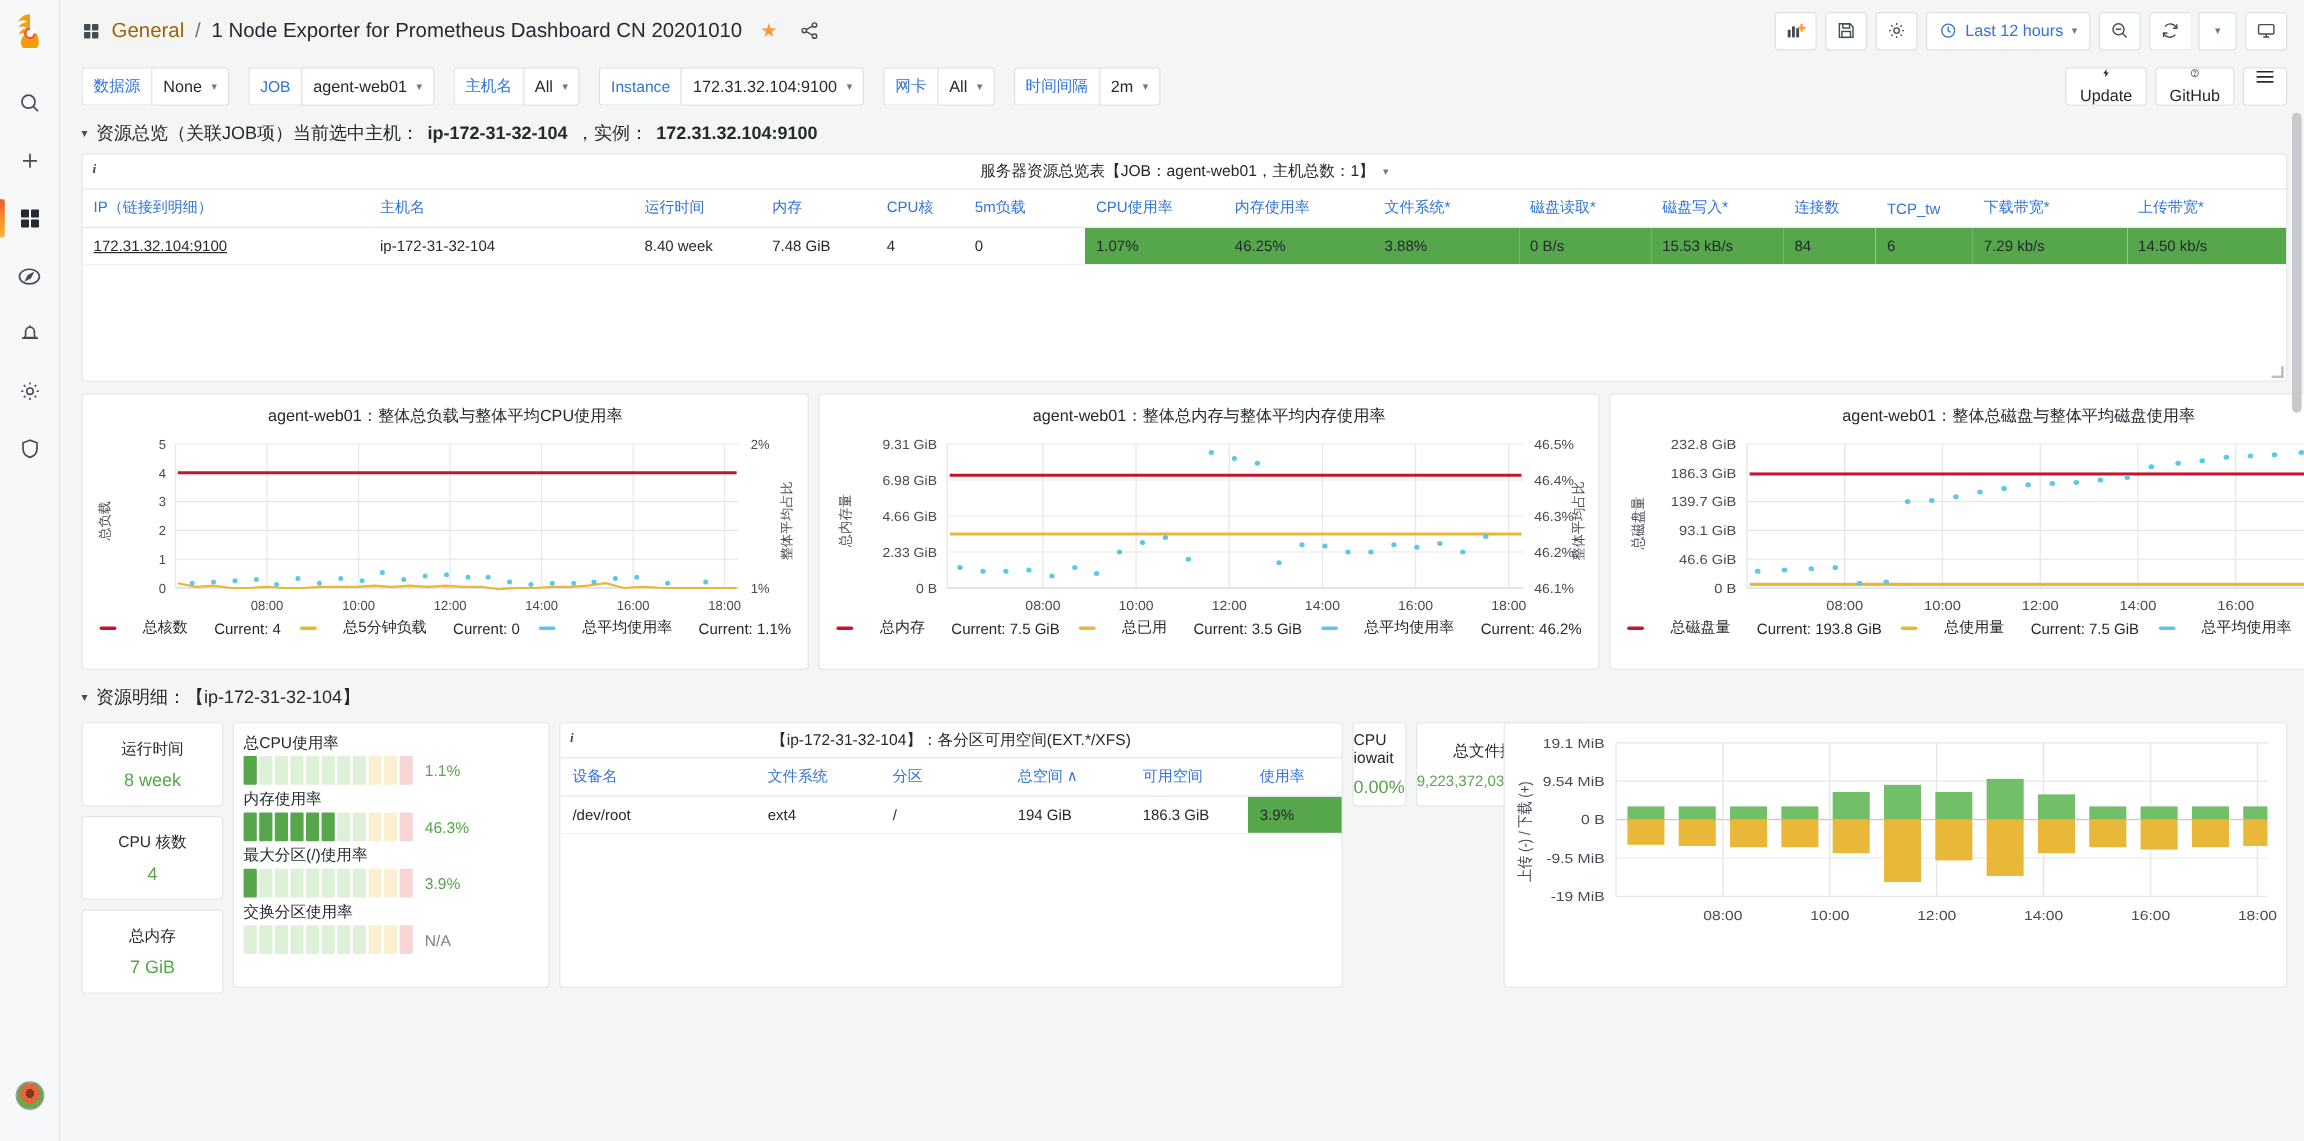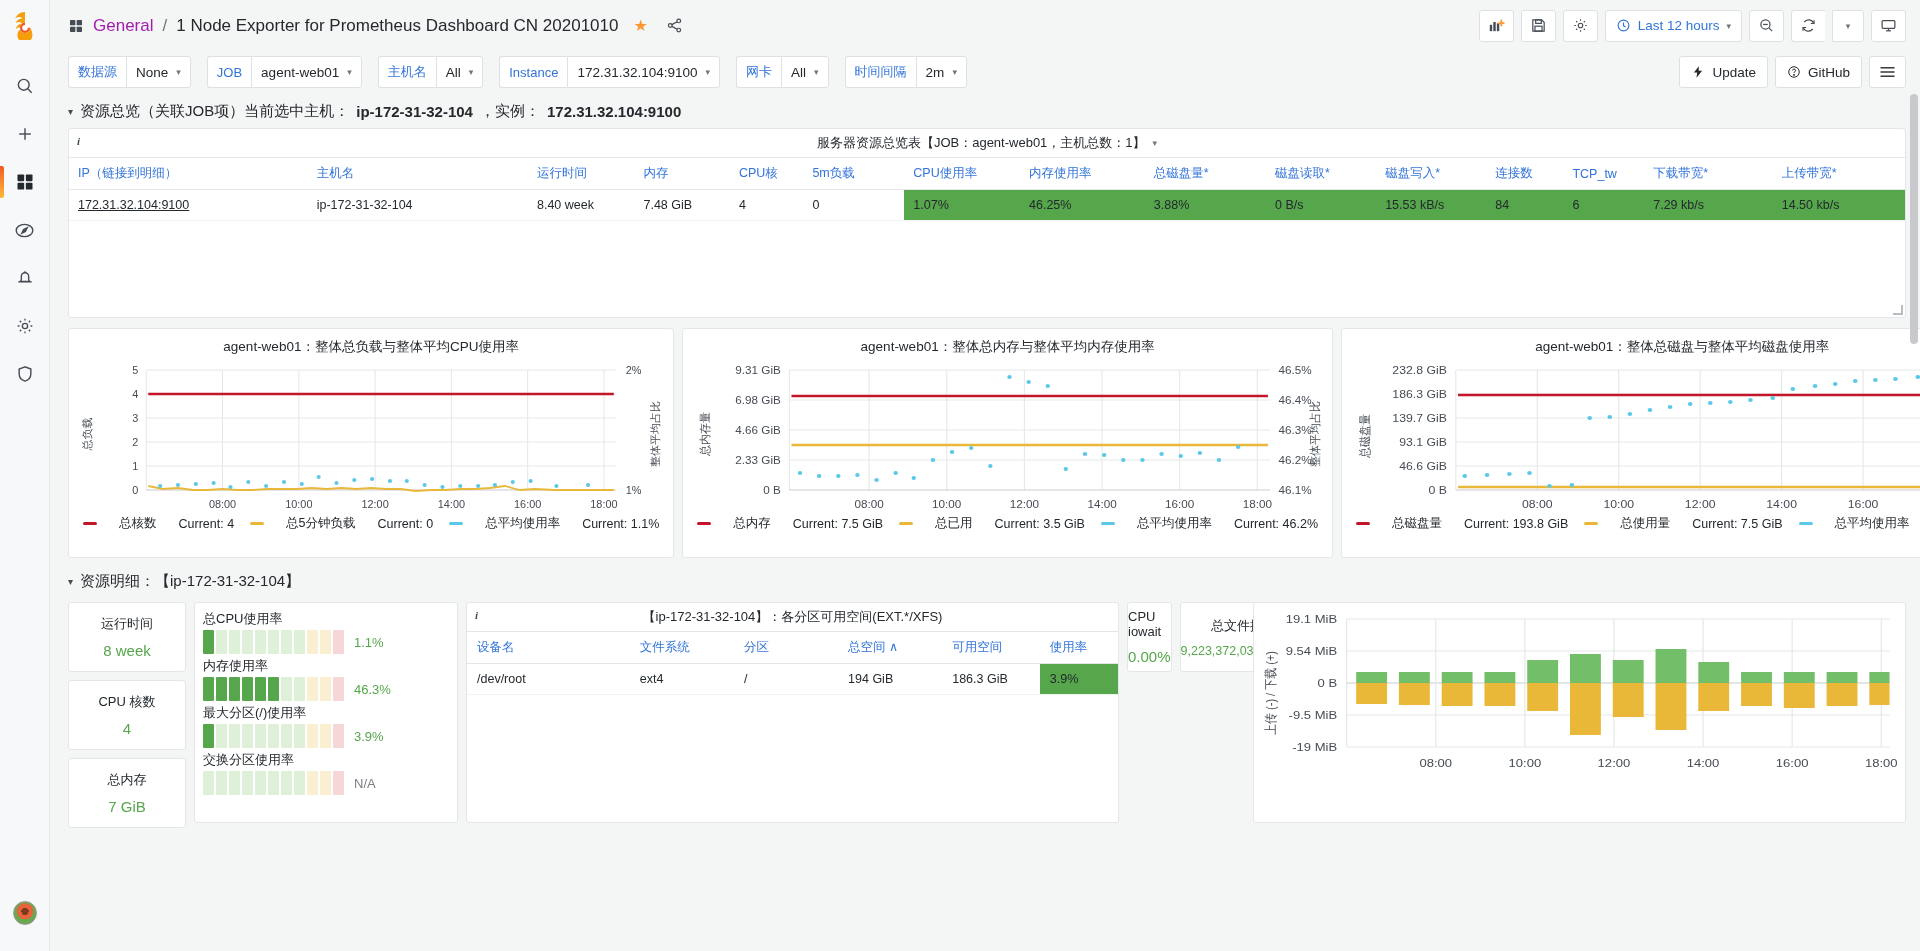--- a/index.html
+++ b/index.html
@@ -41,21 +41,21 @@
   .main { flex:1; display:flex; flex-direction:column; height:951px; overflow:hidden; }
 
   
   .navbar {
     height:52px; flex:0 0 52px; background:#f4f5f5;
     display:flex; align-items:center; padding:0 14px 0 18px;
     border-bottom:1px solid transparent;
   }
   .brand { display:flex; align-items:center; gap:9px; font-size:17px; }
   .brand .folder { color:#464c54; display:flex; }
-  .brand a { color:#a21caf; text-decoration:none; }
+  .brand a { color:#a16207; text-decoration:none; }
   .brand .sep { color:#6e7680; }
   .brand .title { color:#24292e; }
   .star { color:#ff9830; font-size:16px; margin-left:6px; }
   .share { color:#464c54; margin-left:9px; display:flex; }
   .nav-spacer { flex:1; }
   .nav-btns { display:flex; align-items:center; gap:7px; }
   .nbtn {
     height:32px; min-width:32px; padding:0 8px; background:#fff;
     border:1px solid #dde1e6; border-radius:3px;
     display:flex; align-items:center; justify-content:center; gap:6px;
@@ -79,21 +79,21 @@
   }
   .var-value {
     height:32px; display:flex; align-items:center; gap:8px; padding:0 9px;
     background:#fff; border:1px solid #dde1e6; border-radius:0 3px 3px 0;
     color:#24292e; font-size:13.5px; cursor:pointer;
   }
   .sub-spacer { flex:1; }
   .link-btn {
     height:32px; padding:0 11px; background:#fff; border:1px solid #dde1e6;
     border-radius:3px; display:flex; align-items:center; gap:7px;
-    color:#24292e; font-size:13.5px; margin-left:7px; cursor:pointer;
+    color:#24292e; font-size:13.5px; margin-left:7px; cursor:pointer;flex-direction:column;
   }
 
   
   .dash {
     flex:1; overflow:hidden; padding:0 14px 0 18px; position:relative;
   }
   .row-header {
     display:flex; align-items:center; gap:7px; height:30px;
     font-size:15px; color:#24292e; margin-top:4px;
   }
@@ -441,21 +441,21 @@
           <thead>
             <tr>
               <th>IP（链接到明细）</th>
               <th>主机名</th>
               <th>运行时间</th>
               <th>内存</th>
               <th>CPU核</th>
               <th>5m负载</th>
               <th>CPU使用率</th>
               <th>内存使用率</th>
-              <th>总磁盘量*</th>
+              <th>文件系统*</th>
               <th>磁盘读取*</th>
               <th>磁盘写入*</th>
               <th>连接数</th>
               <th>TCP_tw</th>
               <th>下载带宽*</th>
               <th>上传带宽*</th>
             </tr>
           </thead>
           <tbody>
             <tr>

